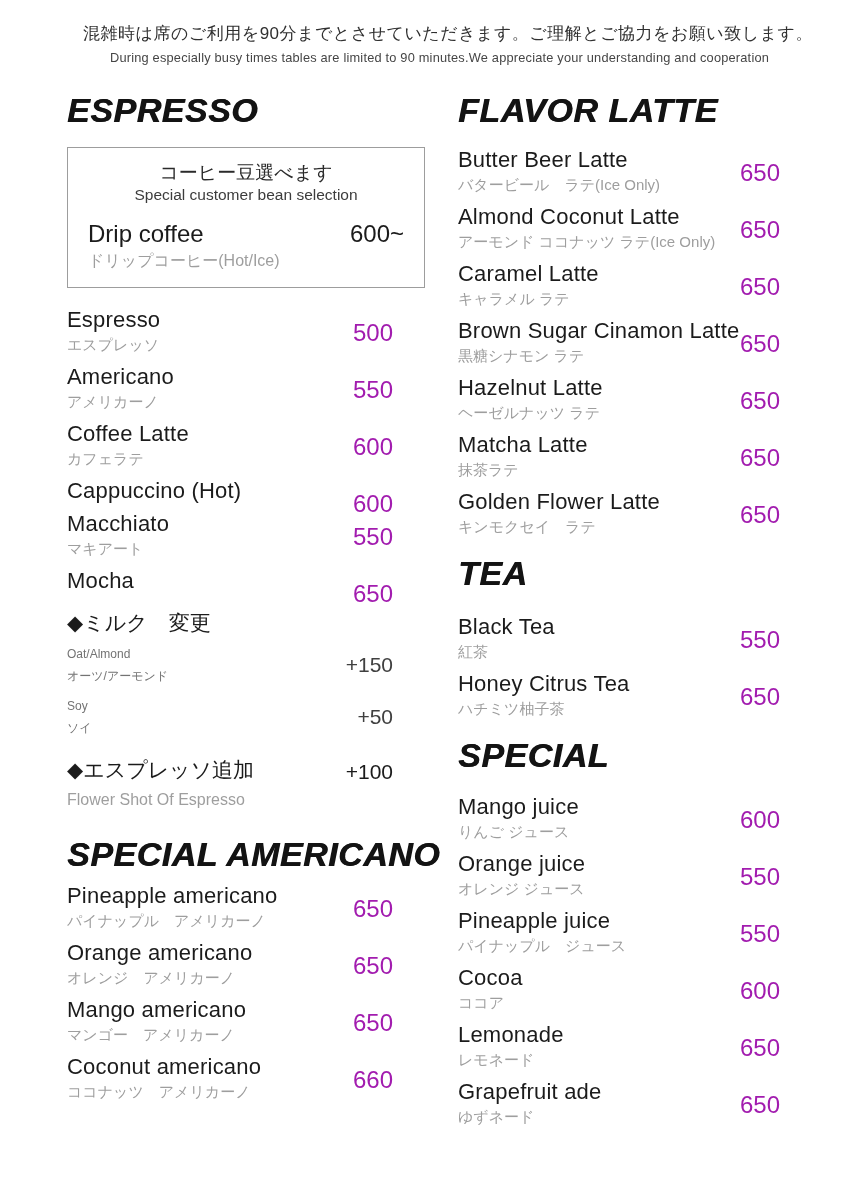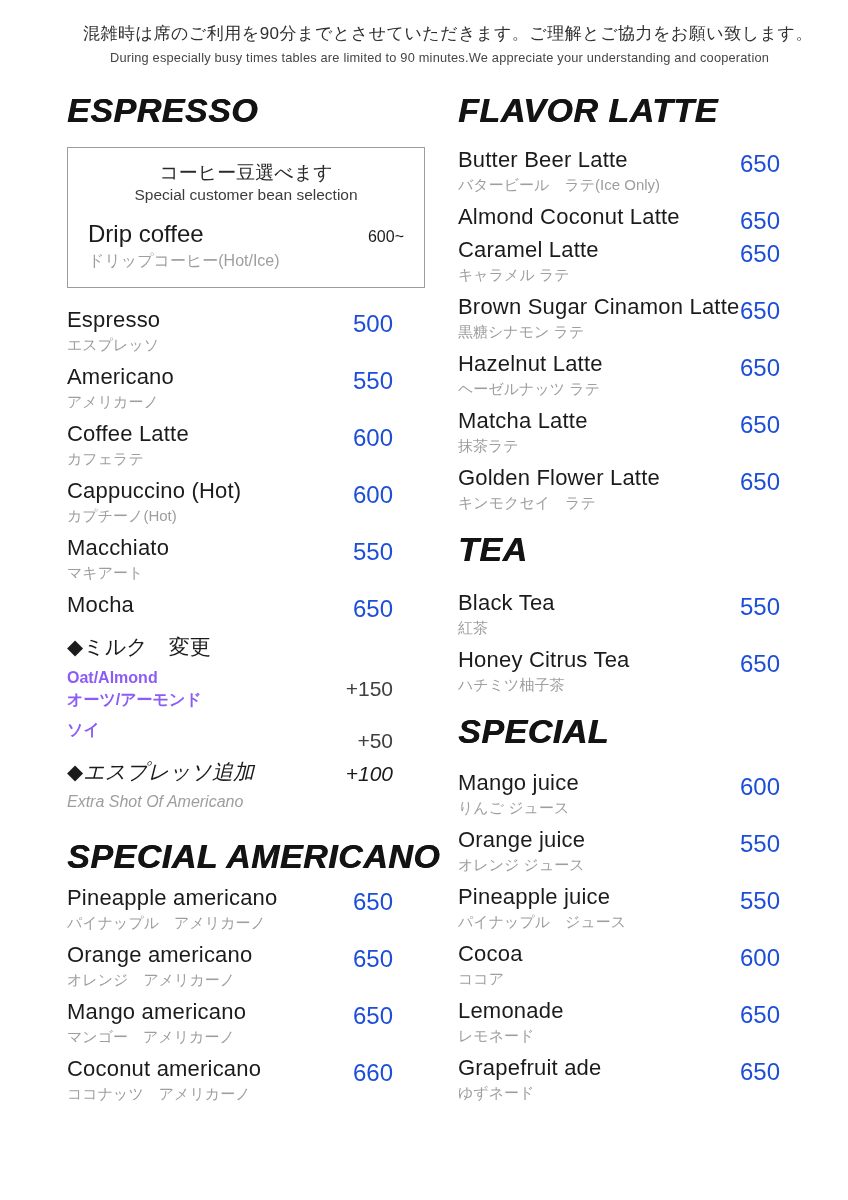--- a/index.html
+++ b/index.html
@@ -23,37 +23,37 @@
   }
 
   .bean-box {
     box-sizing:border-box; width:358px; margin-top:19px; margin-bottom:18px;
     border:1px solid #9d9d9d; padding:13px 18px 15px 18px; background:#fff;
   }
   .bb-title { text-align:center; font-size:19px; color:#2a2a2a; line-height:24px; }
   .bb-sub   { text-align:center; font-size:15.5px; color:#3c3c3c; line-height:20px; }
   .bb-row   { display:flex; justify-content:space-between; align-items:baseline; margin-top:15px; padding:0 2px 0 2px; }
   .bb-nm    { font-size:24px; color:#1b1b1b; }
-  .bb-pr    { font-size:16px; color:#1b1b1b;text-align:center; }
+  .bb-pr    { font-size:24px; color:#1b1b1b;text-align:center; }
   .bb-ja    { font-size:16px; color:#9e9e9e; margin-top:3px; padding-left:2px; }
 
   .items { margin-top:0; }
   .item  { position:relative; margin-bottom:6px; }
   .item .nm { font-size:22px; line-height:27px; color:#1b1b1b; letter-spacing:0.2px; }
-  .item .pr { position:absolute; right:0; top:4px; font-size:24px; color:#1d4ed8; }
+  .item .pr { position:absolute; right:0; top:13px; font-size:24px; color:#a21caf; }
   .item .ja { font-size:15px; line-height:24px; color:#9e9e9e; }
 
   .mods { margin-top:14px; }
   .mod-title { position:relative; font-size:21px; line-height:30px; color:#1b1b1b; }
   .mod-title .pr { position:absolute; right:0; top:2px; font-size:21px; color:#1b1b1b; }
   .mod-opt { position:relative; margin-top:5px; }
-  .mod-opt .ln { font-size:16px; line-height:22px; color:#8b5cf6;font-weight:bold; }
+  .mod-opt .ln { font-size:12px; line-height:22px; color:#737373; }
   .mod-opt .pr { position:absolute; right:0; top:10px; font-size:21px; color:#404040; }
   .mod-opt.opt2 { margin-top:8px; }
-  .mod-extra { margin-top:16px;font-style:italic; }
+  .mod-extra { margin-top:16px; }
   .mod-sub { font-size:16px; line-height:24px; color:#9e9e9e; margin-top:3px; }
 
   .sa-title { margin-top:24px; }
   .sa-items { margin-top:10px; }
 
   .fl-items { margin-top:18px; }
   .tea-title { margin-top:16px; }
   .tea-items { margin-top:22px; }
   .ot-title { margin-top:16px; }
   .ot-items { margin-top:20px; }
@@ -92,52 +92,52 @@
       <div class="ja">アメリカーノ</div>
     </div>
     <div class="item">
       <div class="nm">Coffee Latte</div>
       <span class="pr">600</span>
       <div class="ja">カフェラテ</div>
     </div>
     <div class="item">
       <div class="nm">Cappuccino (Hot)</div>
       <span class="pr">600</span>
-      <div class="ja">カプチーノ(Hot)</div>
     </div>
     <div class="item">
       <div class="nm">Macchiato</div>
       <span class="pr">550</span>
       <div class="ja">マキアート</div>
     </div>
     <div class="item">
       <div class="nm">Mocha</div>
       <span class="pr">650</span>
     </div>
   </div>
 
   <div class="mods">
     <div class="mod-title">◆ミルク　変更</div>
     <div class="mod-opt">
       <div class="ln">Oat/Almond</div>
       <div class="ln">オーツ/アーモンド</div>
       <span class="pr">+150</span>
     </div>
     <div class="mod-opt opt2">
+      <div class="ln">Soy</div>
       <div class="ln">ソイ</div>
       <span class="pr">+50</span>
     </div>
   </div>
 
   <div class="mod-extra">
     <div class="mod-title">
       <span>◆エスプレッソ追加</span>
       <span class="pr">+100</span>
     </div>
-    <div class="mod-sub">Extra Shot Of Americano</div>
+    <div class="mod-sub">Flower Shot Of Espresso</div>
   </div>
 
   <h1 class="sec-title sa-title">SPECIAL AMERICANO</h1>
 
   <div class="items sa-items">
     <div class="item">
       <div class="nm">Pineapple americano</div>
       <span class="pr">650</span>
       <div class="ja">パイナップル　アメリカーノ</div>
     </div>
@@ -165,20 +165,21 @@
 
   <div class="items fl-items">
     <div class="item">
       <div class="nm">Butter Beer Latte</div>
       <span class="pr">650</span>
       <div class="ja">バタービール　ラテ(Ice Only)</div>
     </div>
     <div class="item">
       <div class="nm">Almond Coconut Latte</div>
       <span class="pr">650</span>
+      <div class="ja">アーモンド ココナッツ ラテ(Ice Only)</div>
     </div>
     <div class="item">
       <div class="nm">Caramel Latte</div>
       <span class="pr">650</span>
       <div class="ja">キャラメル ラテ</div>
     </div>
     <div class="item">
       <div class="nm">Brown Sugar Cinamon Latte</div>
       <span class="pr">650</span>
       <div class="ja">黒糖シナモン ラテ</div>

